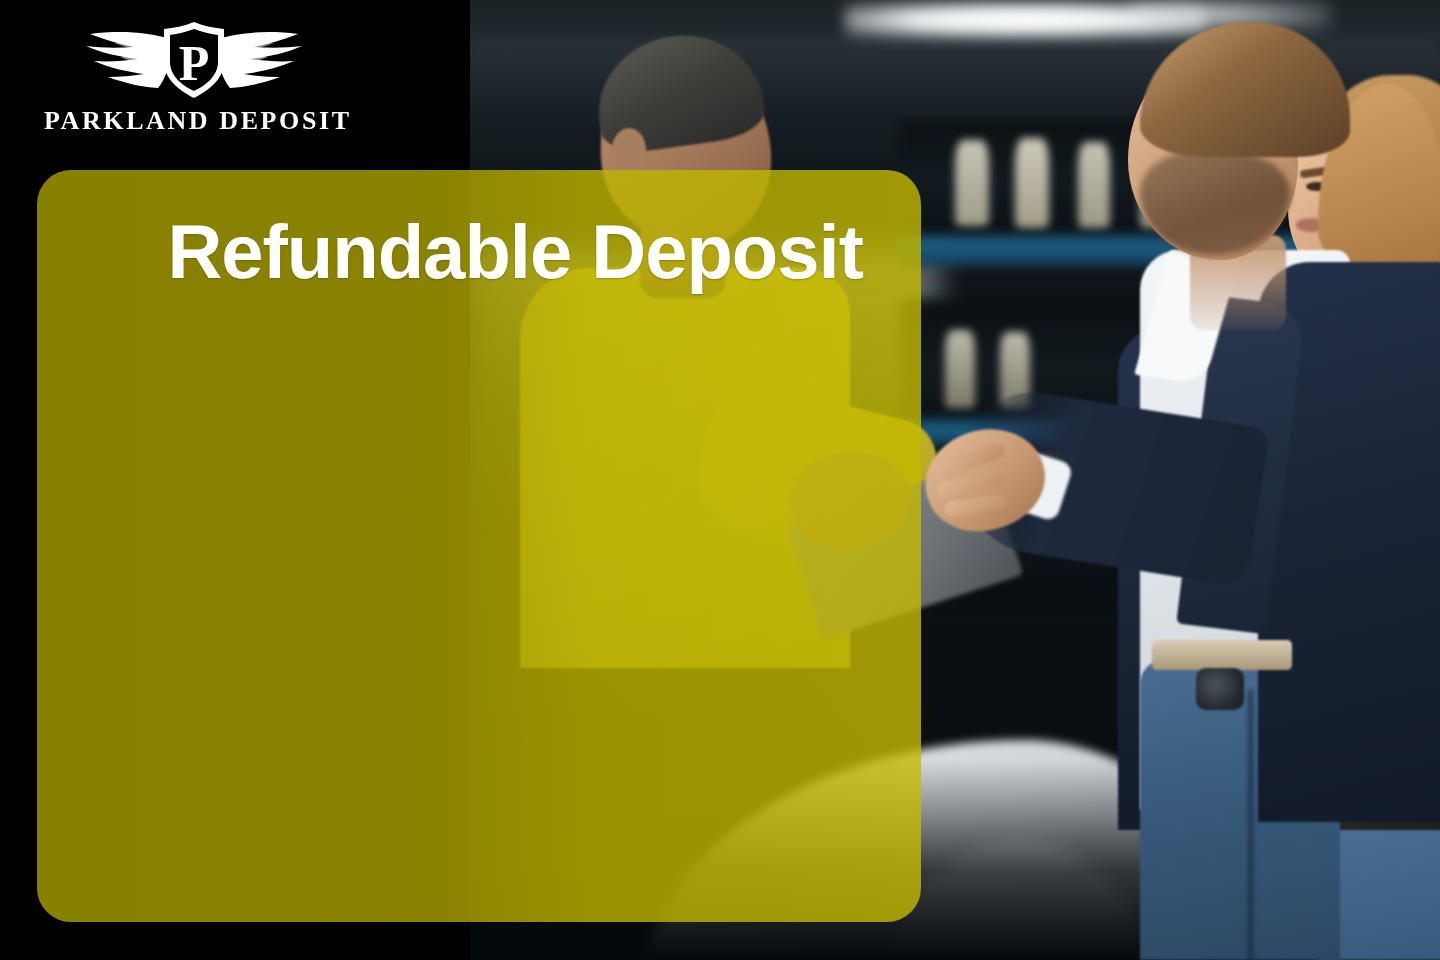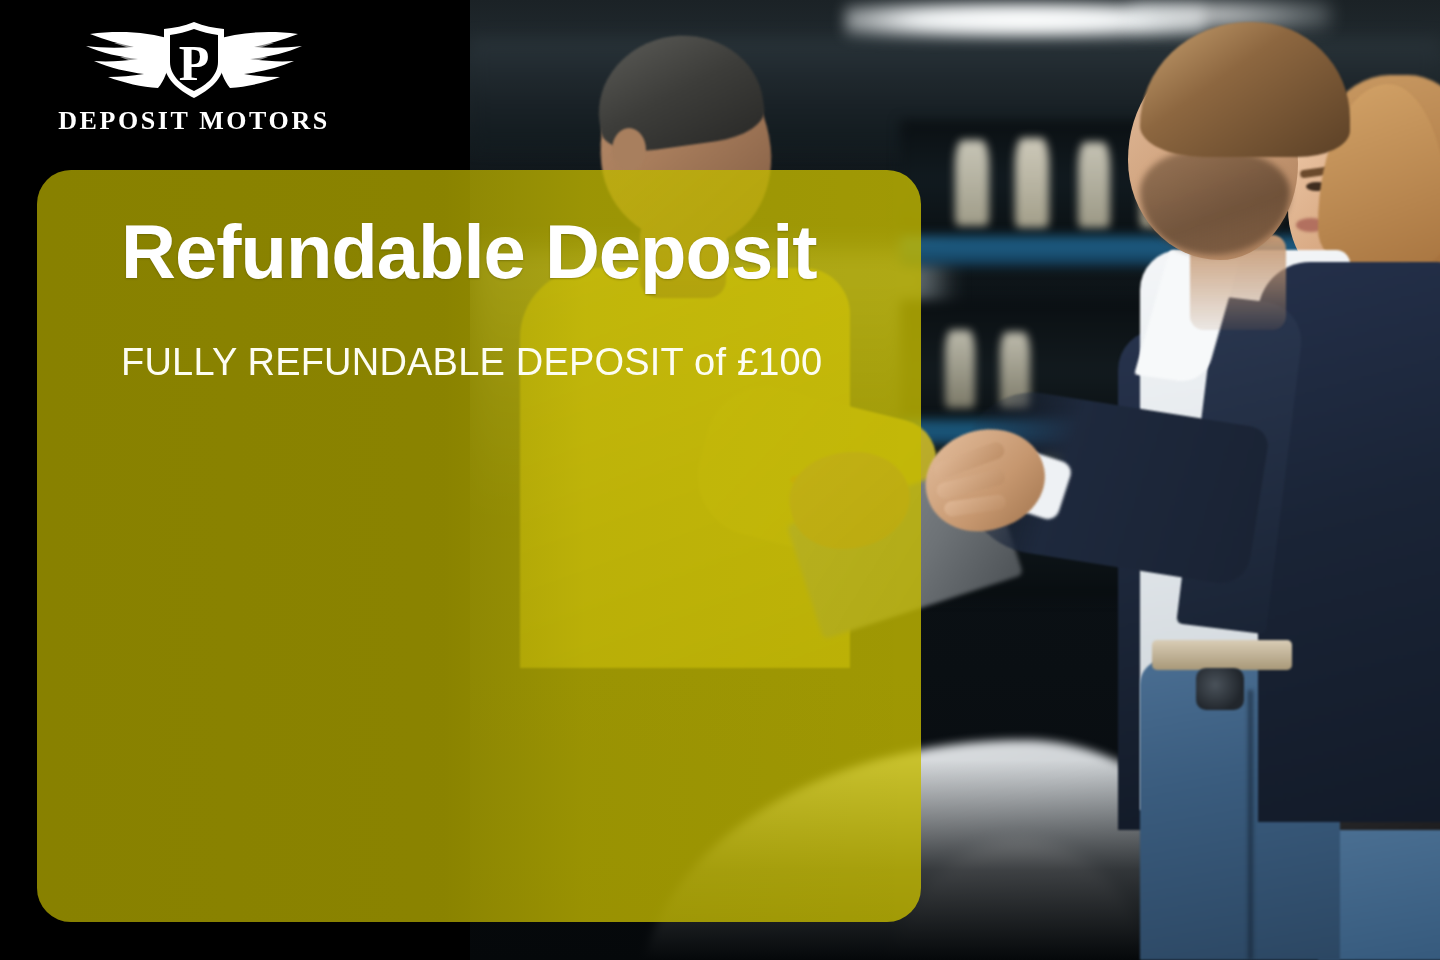--- a/index.html
+++ b/index.html
@@ -459,22 +459,23 @@
     pointer-events: none;
   }
   .card-inner { position: relative; z-index: 2; }
 
   .headline {
     color: #ffffff;
     font-size: 76px;
     font-weight: 700;
     line-height: 1.0;
     letter-spacing: -1px;
-    margin: 0 0 48px 26px;
+    margin: 0 0 60px 26px;
     text-shadow: 0 1px 2px rgba(60,56,0,.35);
+    text-align: right;
   }
 
   .subhead {
     color: #fdfdf2;
     font-size: 38px;
     font-weight: 300;
     line-height: 1.28;
     margin: 0 0 0 26px;
     max-width: 760px;
     letter-spacing: .2px;
@@ -593,23 +594,22 @@
           <path d="M172 30 C190 26 210 24 230 25 C216 30 202 34 188 36 C200 38 212 39 224 39 C208 45 192 49 178 51 Z" opacity=".55"></path>
 
           <path d="M150 4 C140 8 130 10 120 11 L120 44 C120 60 134 72 150 80 C166 72 180 60 180 44 L180 11 C170 10 160 8 150 4 Z"></path>
         </g>
 
         <path d="M150 11 C142 14 134 16 126 17 L126 44 C126 57 137 67 150 73 C163 67 174 57 174 44 L174 17 C166 16 158 14 150 11 Z" fill="#000000"></path>
 
         <text x="150" y="62" fill="#ffffff" font-family="Liberation Serif, serif" font-size="50" font-weight="700" text-anchor="middle">P</text>
       </svg>
     </div>
-    <div class="logo-text">DEPOSIT MOTORS</div>
+    <div class="logo-text">PARKLAND DEPOSIT</div>
   </div>
 
   <div class="overlay-card">
     <div class="card-inner">
       <h1 class="headline">Refundable Deposit</h1>
-      <p class="subhead">FULLY REFUNDABLE DEPOSIT of £100</p>
     </div>
   </div>
 
 </div>
 
 </body></html>

